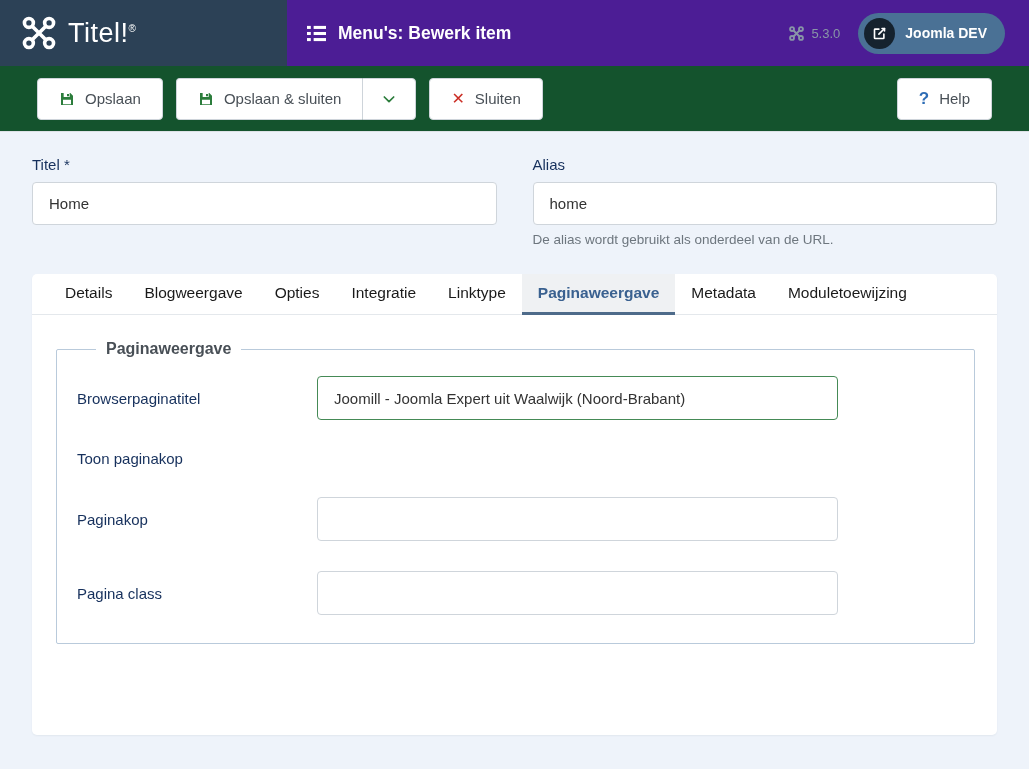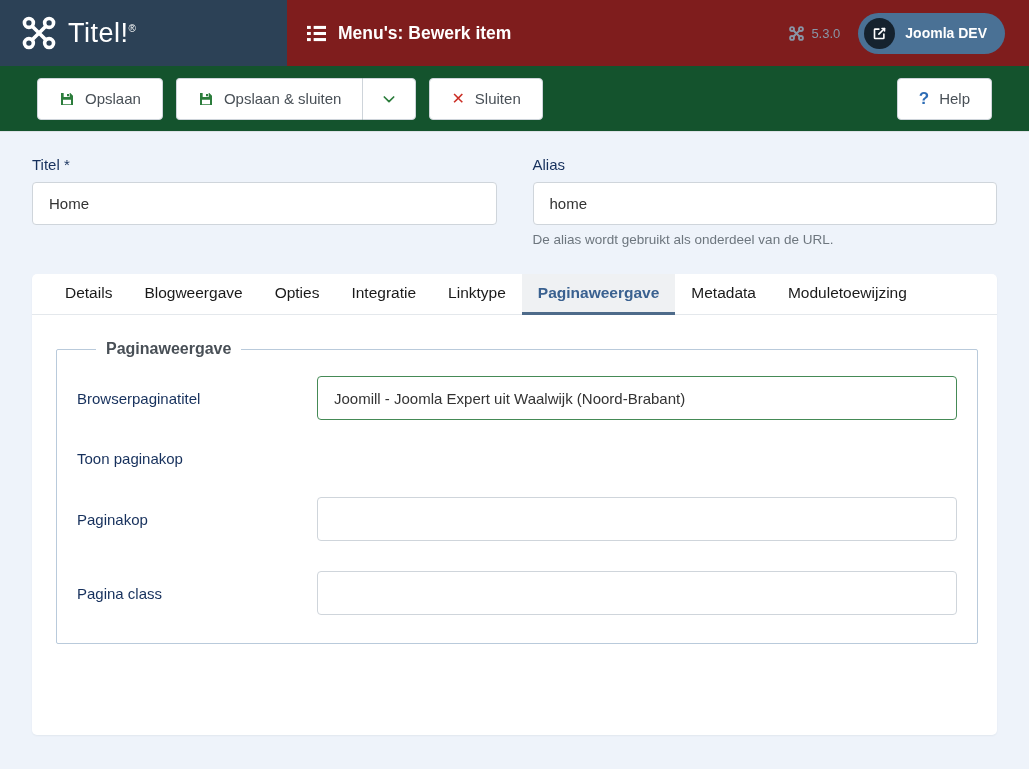--- a/index.html
+++ b/index.html
@@ -13,21 +13,21 @@
   
   .header { display: flex; height: 66px; }
   .header-brand {
     width: 287px; background: #2c4156; display: flex; align-items: center;
     padding-left: 22px; gap: 12px; flex-shrink: 0;
   }
   .brand-logo { width: 34px; height: 34px; }
   .brand-name { color: #fff; font-size: 27px; font-weight: 500; letter-spacing: 0.5px; }
   .brand-name sup { font-size: 10px; }
   .header-main {
-    flex: 1; background: #7f1d1d; display: flex; align-items: center;
+    flex: 1; background: #4c1d95; display: flex; align-items: center;
     padding: 0 24px 0 20px;
   }
   .page-heading { display: flex; align-items: center; gap: 12px; color: #fff; }
   .page-heading .title { font-size: 17.5px; font-weight: 600; }
   .header-right { margin-left: auto; display: flex; align-items: center; gap: 18px; }
   .version { display: flex; align-items: center; gap: 7px; color: #8896a7; font-size: 13px; }
   .env-pill {
     display: flex; align-items: center; gap: 10px; background: #4a7195;
     border: none; border-radius: 22px; padding: 5px 18px 5px 6px; cursor: pointer;
   }
@@ -88,21 +88,21 @@
 
   fieldset.options {
     border: 1px solid #b9cadb; border-radius: 2px; padding: 16px 20px 28px;
   }
   fieldset.options legend {
     font-size: 16px; font-weight: 700; color: #484f56; padding: 0 10px; margin-left: 19px;
   }
   .opt-row { display: flex; align-items: center; margin-top: 30px; }
   .opt-row:first-of-type { margin-top: 2px; }
   .opt-label { width: 240px; flex-shrink: 0; color: #16305c; font-size: 15px; }
-  .opt-control { width: 640px; }
+  .opt-control { width: 521px; }
   .opt-control .text-input { height: 44px; }
   .text-input.modified { border-color: #458a56; }
 
   .select-box { display: flex; width: 100%; height: 44px; cursor: pointer; }
   .select-value {
     flex: 1; display: flex; align-items: center; padding: 0 16px; background: #fff;
     border: 1px solid #458a56; border-right: none; border-radius: 4px 0 0 4px;
     color: #2e7d46; font-size: 15px;
   }
   .select-btn {

